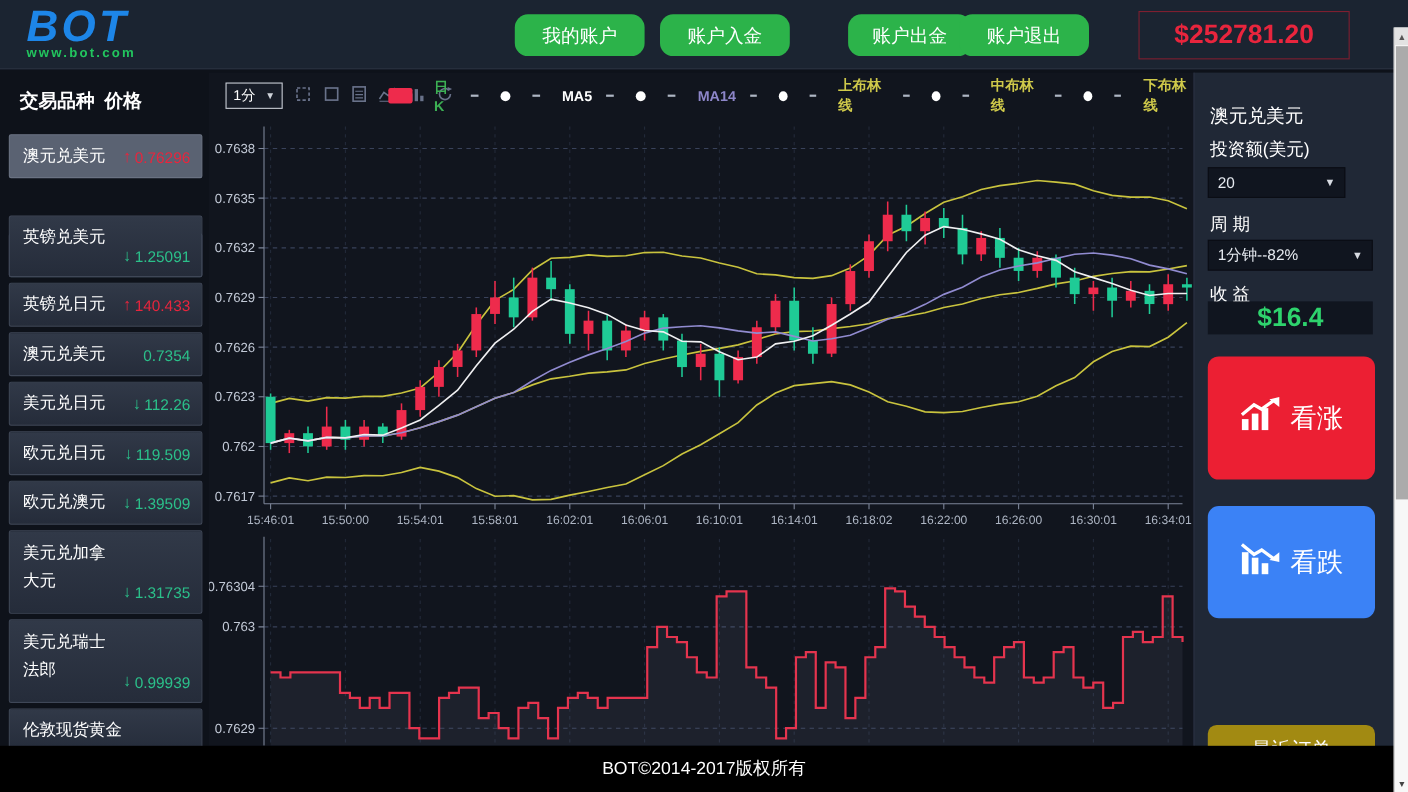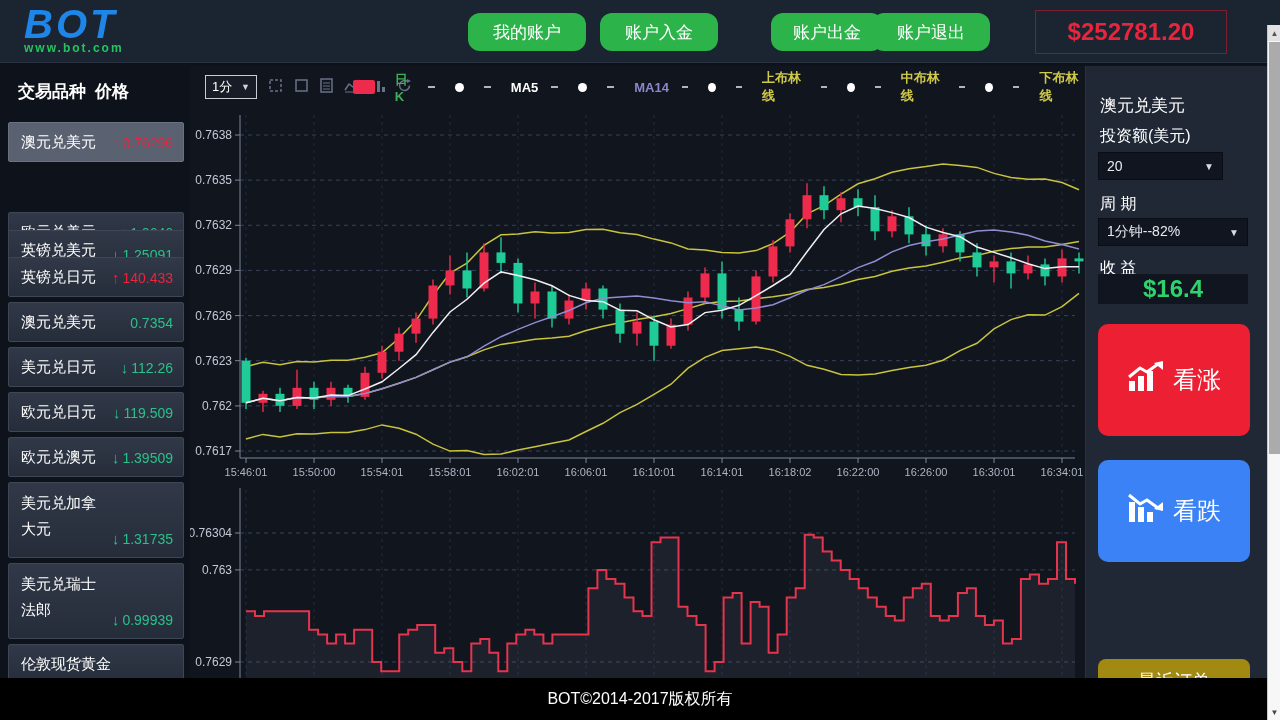--- a/index.html
+++ b/index.html
@@ -102,21 +102,21 @@
           <span class="price red">0.76296</span>
         </span>
       </div>
       <div class="abs pair-item h1" style="top: 101px; height: 40px; margin-top: 45px;">
         <span class="pair-name">欧元兑美元</span>
         <span class="price-wrap">
           <span class="arr dn">↓</span>
           <span class="price grn">1.0646</span>
         </span>
       </div>
-      <div class="abs pair-item h1" style="top: 164px; height: 44px;">
+      <div class="abs pair-item h1" style="top: 130px; height: 56px;">
         <span class="pair-name">英镑兑美元</span>
         <span class="price-wrap">
           <span class="arr dn">↓</span>
           <span class="price grn">1.25091</span>
         </span>
       </div>
       <div class="abs pair-item h1" style="top: 191px; height: 40px;">
         <span class="pair-name">英镑兑日元</span>
         <span class="price-wrap">
           <span class="arr up">↑</span>

